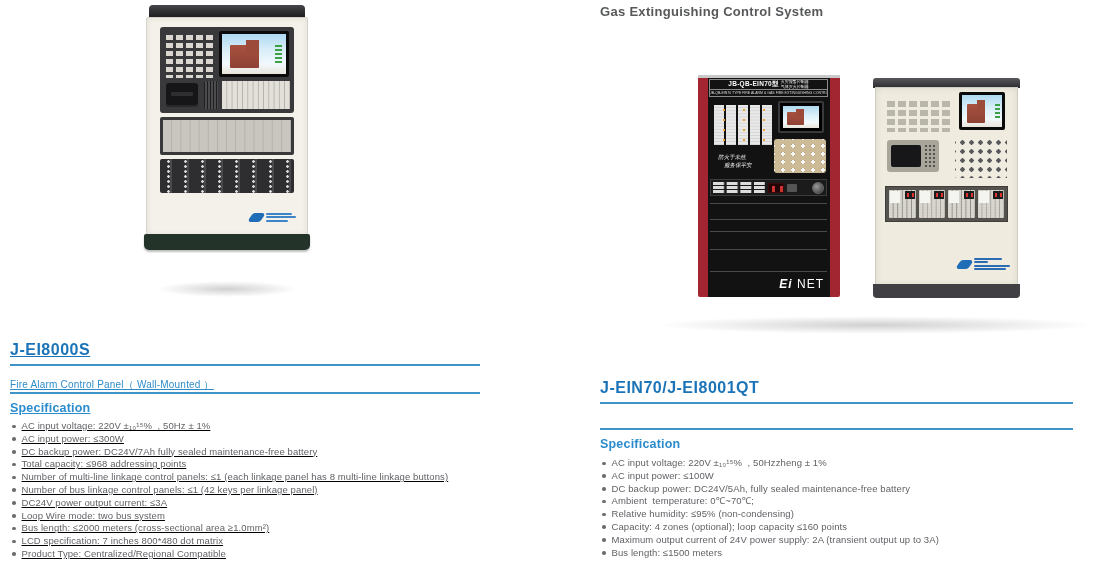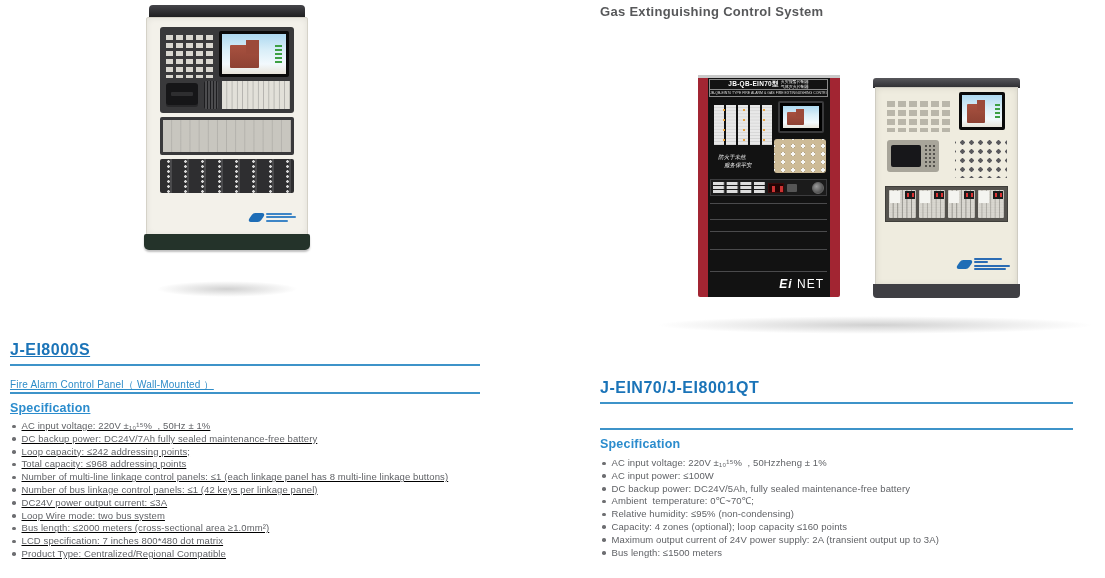--- a/index.html
+++ b/index.html
@@ -183,25 +183,25 @@
   <div class="abs product-subtitle left-col-x" style="top:378px">Fire Alarm Control Panel（ Wall-Mounted ）</div>
   <div class="abs rule thin left-col-x" style="top:392px; width:470px"></div>
   <div class="abs spec-heading left-col-x" style="top:401px">Specification</div>
   <ul class="abs spec-list left-col-x" style="top:420px; width:530px">
     <li>
         <span class="dot"></span>
         <span class="spec-text">AC input voltage: 220V ±₁₀¹⁵%  , 50Hz ± 1%</span>
       </li>
     <li>
         <span class="dot"></span>
+        <span class="spec-text">AC input power: ≤300W</span>
+      </li>
+    <li>
+        <span class="dot"></span>
         <span class="spec-text">DC backup power: DC24V/7Ah fully sealed maintenance-free battery</span>
-      </li>
-    <li>
-        <span class="dot"></span>
-        <span class="spec-text">Loop capacity: ≤242 addressing points;</span>
       </li>
     <li>
         <span class="dot"></span>
         <span class="spec-text">Total capacity: ≤968 addressing points</span>
       </li>
     <li>
         <span class="dot"></span>
         <span class="spec-text">Number of multi-line linkage control panels: ≤1 (each linkage panel has 8 multi-line linkage buttons)</span>
       </li>
     <li>

